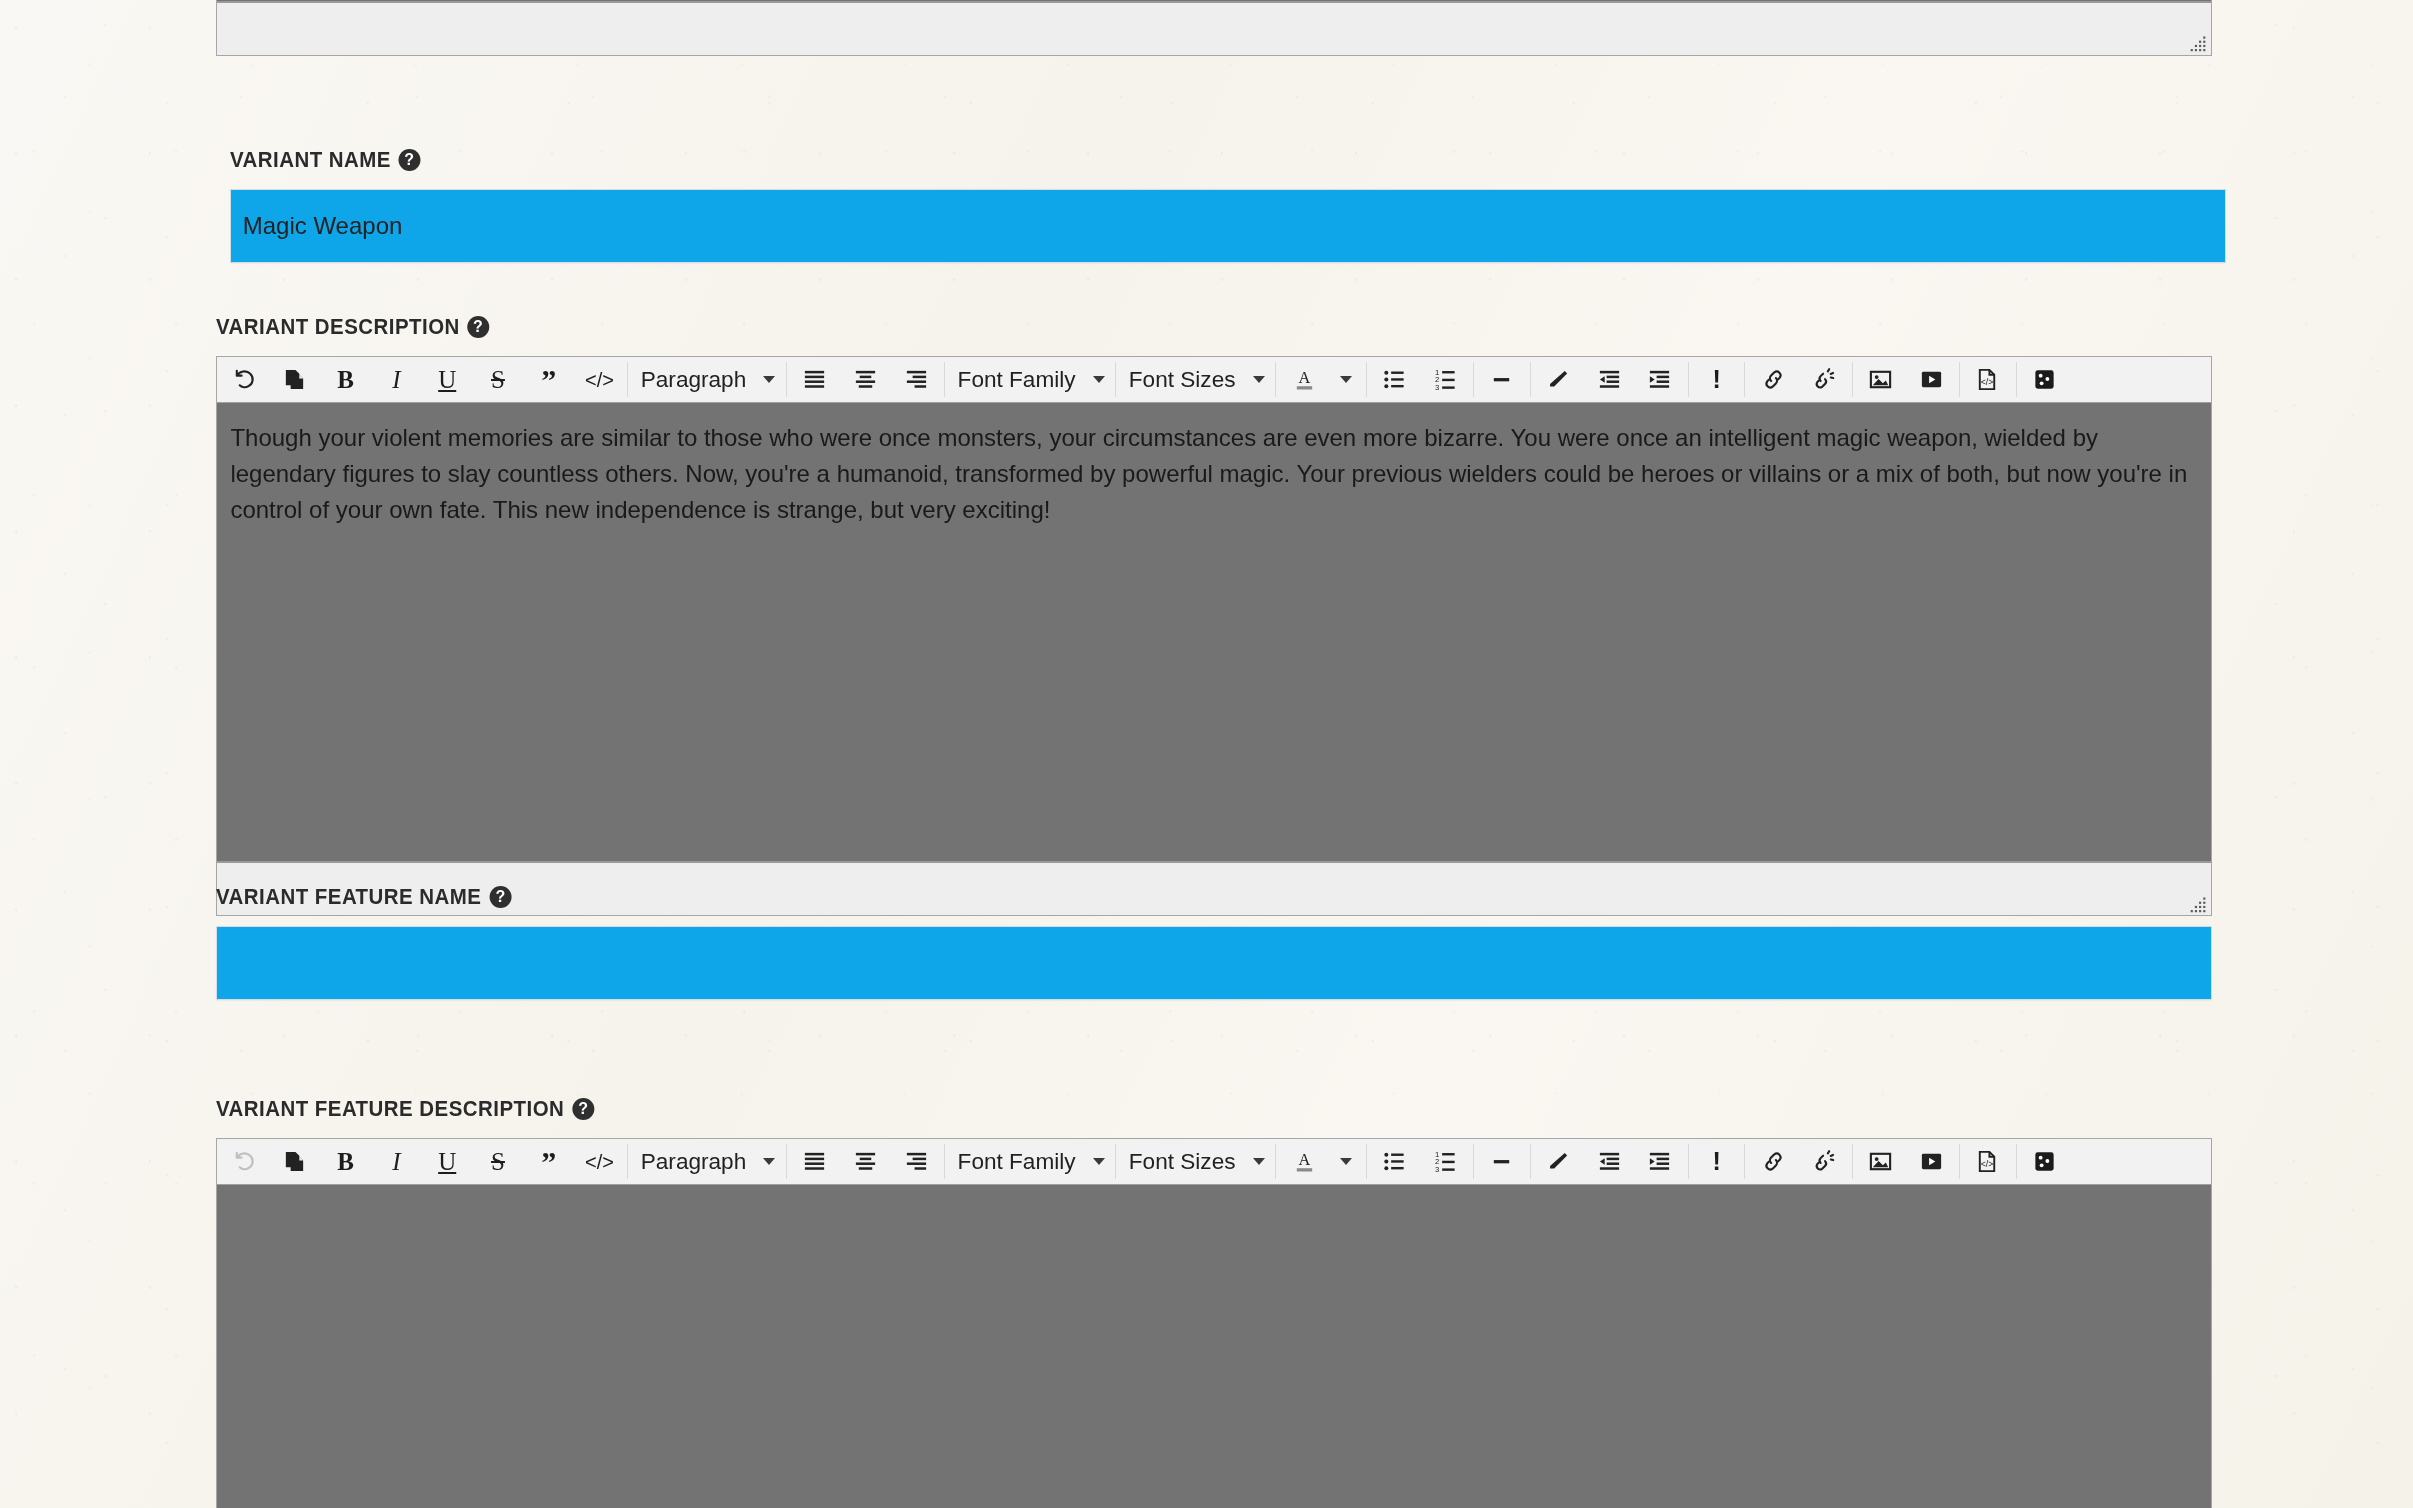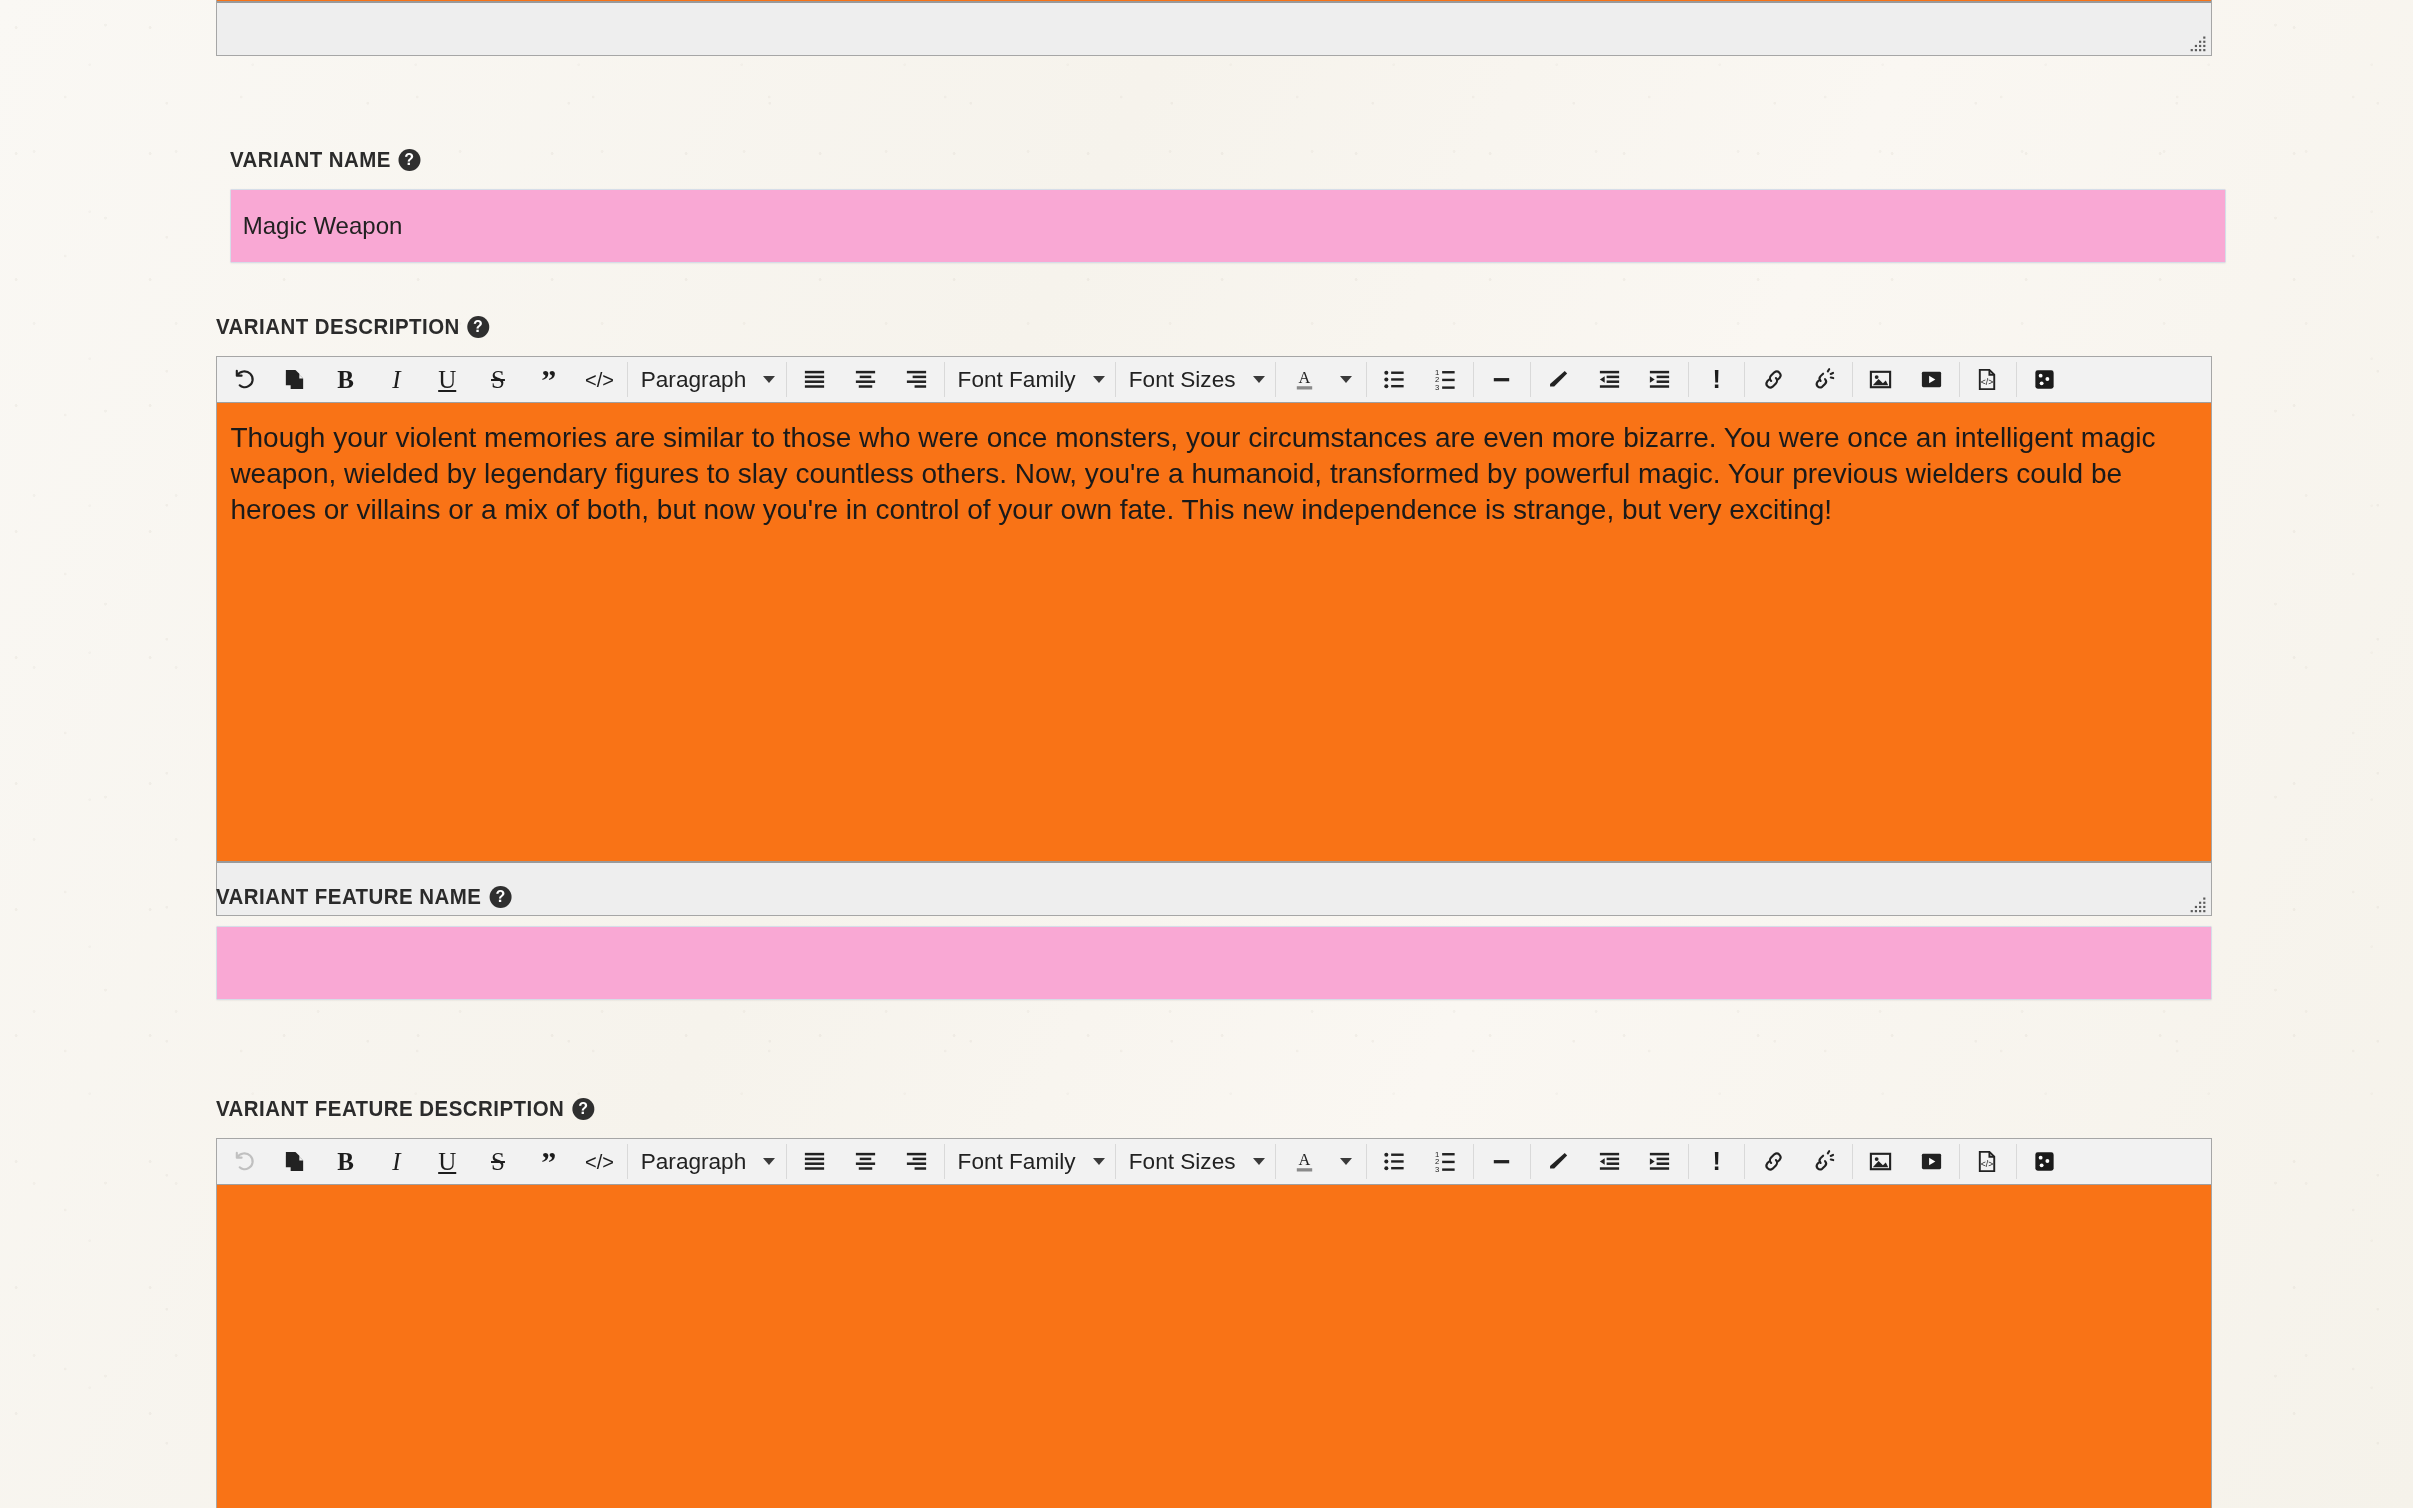--- a/index.html
+++ b/index.html
@@ -62,21 +62,21 @@
     transform: scaleX(1.075);
     cursor: help;
   }
 
   
   .text-input {
     display: block;
     box-sizing: border-box;
     width: 1996px;
     height: 74px;
-    background: #f9a8d4;
+    background: #0ea5e9;
     border: 1.7px solid #d6dde8;
     border-radius: 1.7px;
     box-shadow: 0 0.8px 1.7px rgba(0,0,0,0.05);
     padding: 0 11.7px;
     font-family: "Liberation Sans", sans-serif;
     font-size: 24px;
     color: #222222;
     outline: none;
   }
   .text-input::placeholder { color: #b7b7b7; }
@@ -137,25 +137,25 @@
   .tb-btn svg { display: block; }
   .tb-glyph {
     font-family: "Liberation Serif", serif;
     font-size: 25px;
     line-height: 1;
     color: #1d1d1d;
   }
   .tb-glyph.sans { font-family: "Liberation Sans", sans-serif; }
 
   .editor-body {
-    background: #f97316;
+    background: #737373;
     padding: 17px 13.4px 0 13.4px;
     box-sizing: border-box;
     font-family: "Liberation Sans", sans-serif;
-    font-size: 28px;
+    font-size: 24px;
     line-height: 36px;
     color: #1a1a1a;
     overflow: hidden;
   }
   .editor-body p { margin: 0; }
 
   .editor-status {
     position: relative;
     height: 52px;
     background: #eeeeee;

